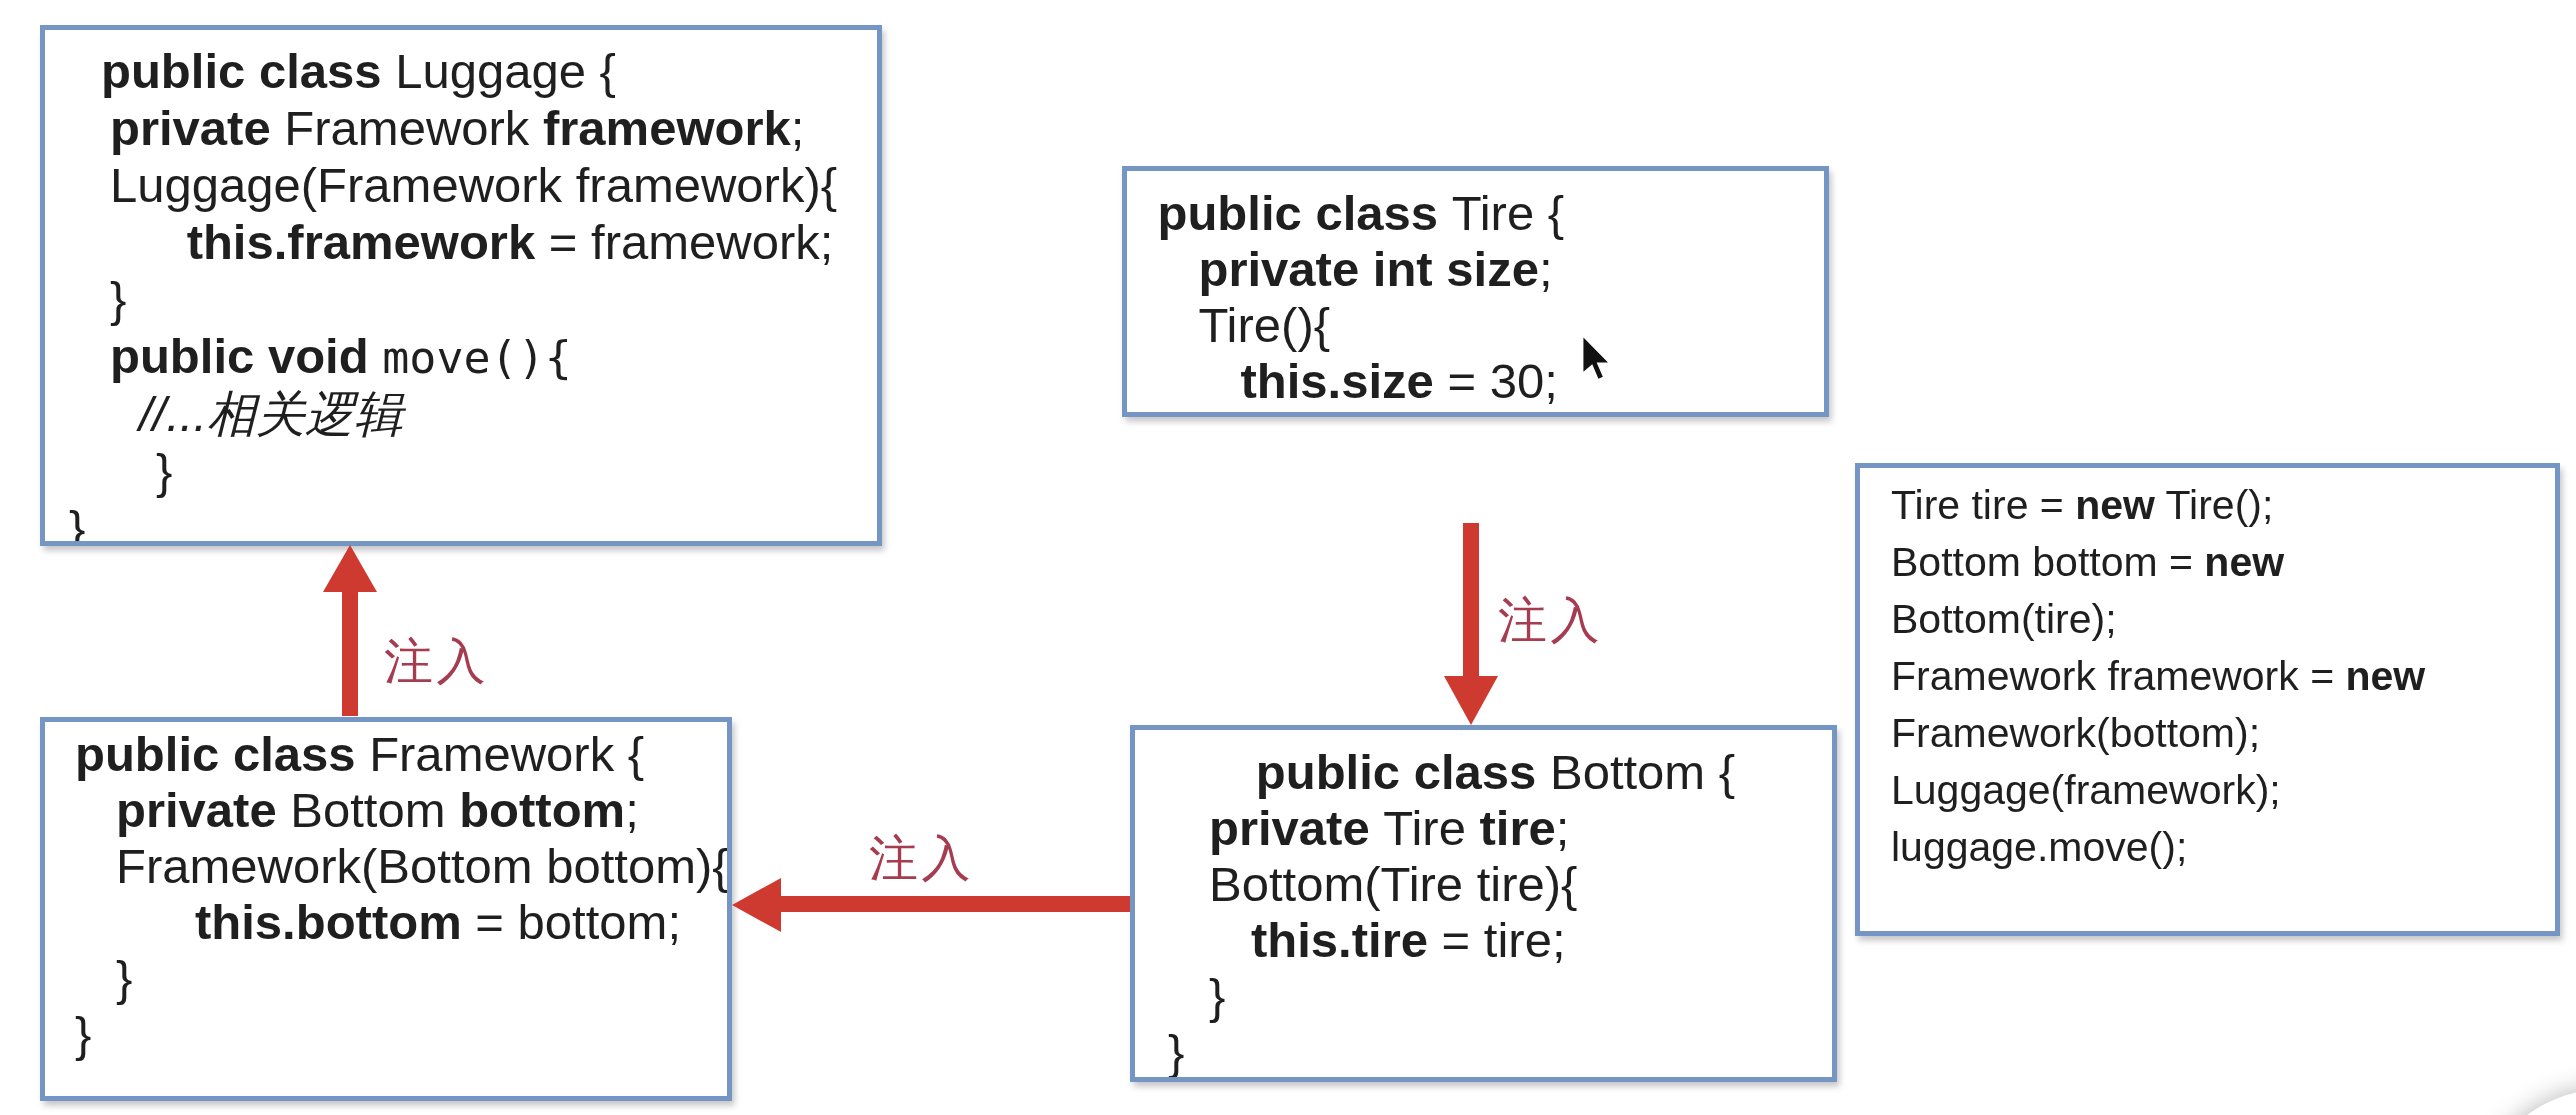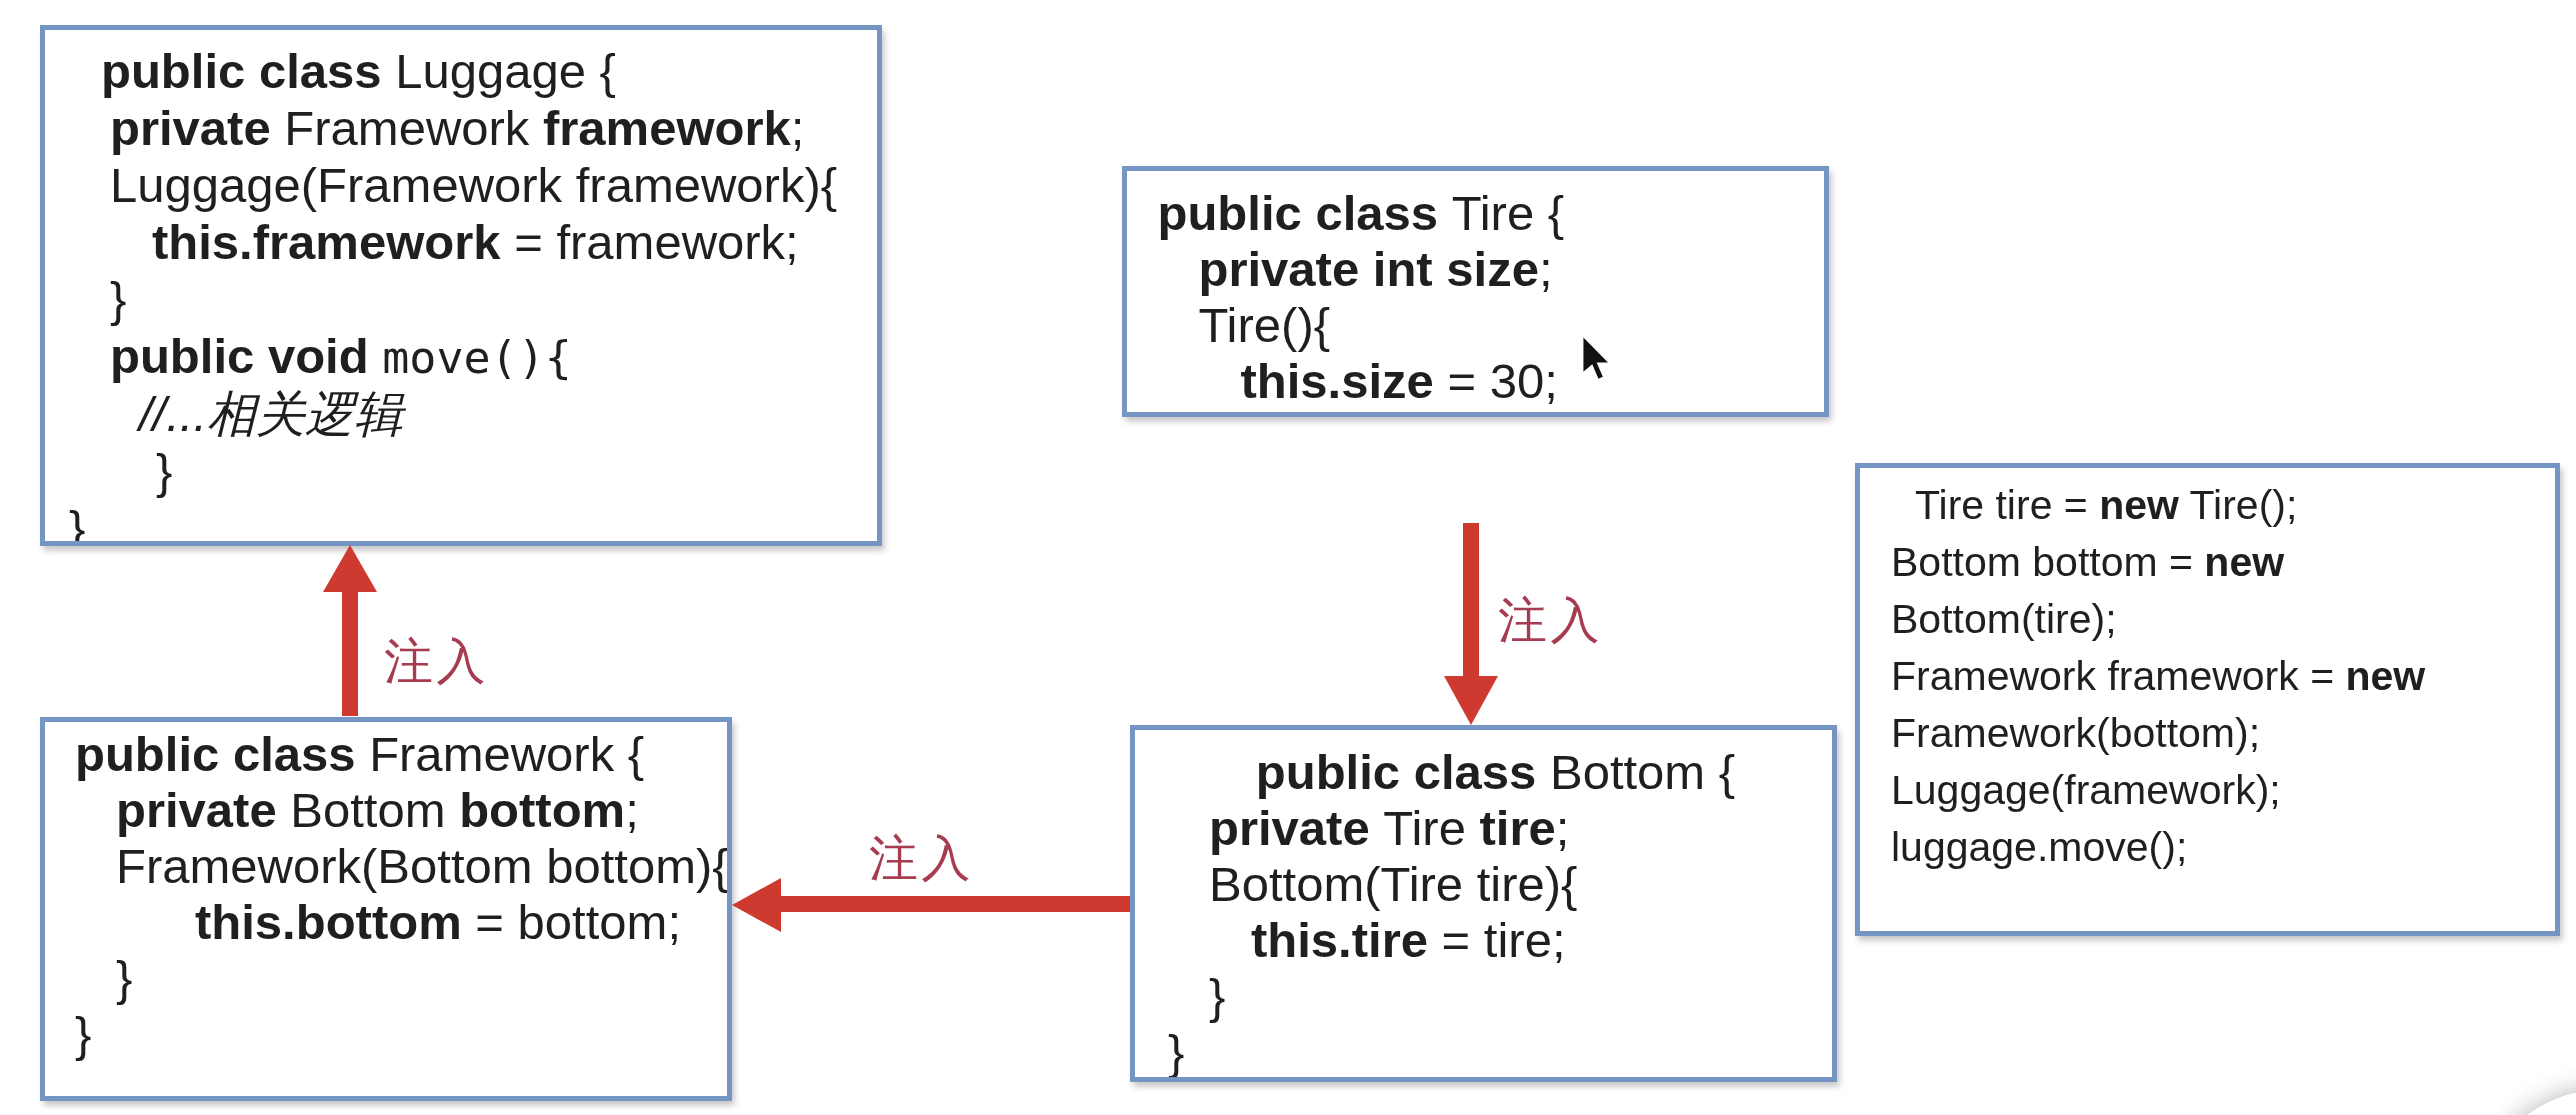--- a/index.html
+++ b/index.html
@@ -71,21 +71,21 @@
 </style>
 </head>
 <body>
 
 <div class="canvas">
 
   <div class="code-box" id="box-luggage">
       <div class="code-line" style="padding-left: 0px; margin-left: 32px;"><span class="b">public class </span><span>Luggage {</span></div>
       <div class="code-line" style="padding-left: 41px;"><span class="b">private </span><span>Framework </span><span class="b">framework</span><span>;</span></div>
       <div class="code-line" style="padding-left: 41px;"><span>Luggage(Framework framework){</span></div>
-      <div class="code-line" style="padding-left: 83px;"><span class="b">this.framework</span><span> = framework;</span></div>
+      <div class="code-line" style="padding-left: 83px; text-align: center;"><span class="b">this.framework</span><span> = framework;</span></div>
       <div class="code-line" style="padding-left: 41px;"><span>}</span></div>
       <div class="code-line" style="padding-left: 41px;"><span class="b">public void </span><span class="m">move(){</span></div>
       <div class="code-line" style="padding-left: 70px;"><span class="i">//...相关逻辑</span></div>
       <div class="code-line" style="padding-left: 87px;"><span>}</span></div>
       <div class="code-line" style="padding-left: 0px;"><span>}</span></div>
     </div>
 
   <div class="code-box" id="box-tire">
       <div class="code-line" style="padding-left: 0px;"><span class="b">public class </span><span>Tire {</span></div>
       <div class="code-line" style="padding-left: 41px;"><span class="b">private int size</span><span>;</span></div>
@@ -107,21 +107,21 @@
   <div class="code-box" id="box-bottom">
       <div class="code-line" style="padding-left: 0px; text-align: center;"><span class="b">public class </span><span>Bottom {</span></div>
       <div class="code-line" style="padding-left: 41px;"><span class="b">private </span><span>Tire </span><span class="b">tire</span><span>;</span></div>
       <div class="code-line" style="padding-left: 41px;"><span>Bottom(Tire tire){</span></div>
       <div class="code-line" style="padding-left: 83px;"><span class="b">this.tire</span><span> = tire;</span></div>
       <div class="code-line" style="padding-left: 41px;"><span>}</span></div>
       <div class="code-line" style="padding-left: 0px;"><span>}</span></div>
     </div>
 
   <div class="code-box" id="box-usage">
-      <div class="code-line" style="padding-left: 0px; margin-left: 24px;"><span>Tire tire = </span><span class="b">new</span><span> Tire();</span></div>
+      <div class="code-line" style="padding-left: 0px;"><span>Tire tire = </span><span class="b">new</span><span> Tire();</span></div>
       <div class="code-line" style="padding-left: 0px;"><span>Bottom bottom = </span><span class="b">new</span></div>
       <div class="code-line" style="padding-left: 0px;"><span>Bottom(tire);</span></div>
       <div class="code-line" style="padding-left: 0px;"><span>Framework framework = </span><span class="b">new</span></div>
       <div class="code-line" style="padding-left: 0px;"><span>Framework(bottom);</span></div>
       <div class="code-line" style="padding-left: 0px;"><span>Luggage(framework);</span></div>
       <div class="code-line" style="padding-left: 0px;"><span>luggage.move();</span></div>
     </div>
 
   <div>
     <div class="arrow-part tri" id="arrow-up-head"></div>

